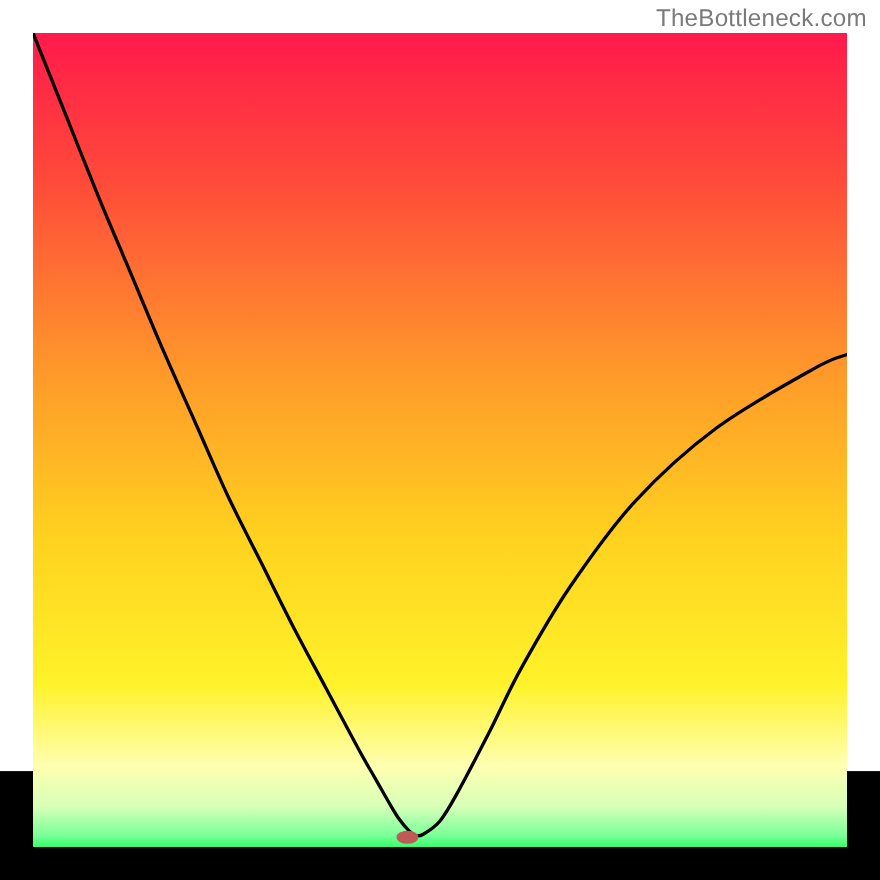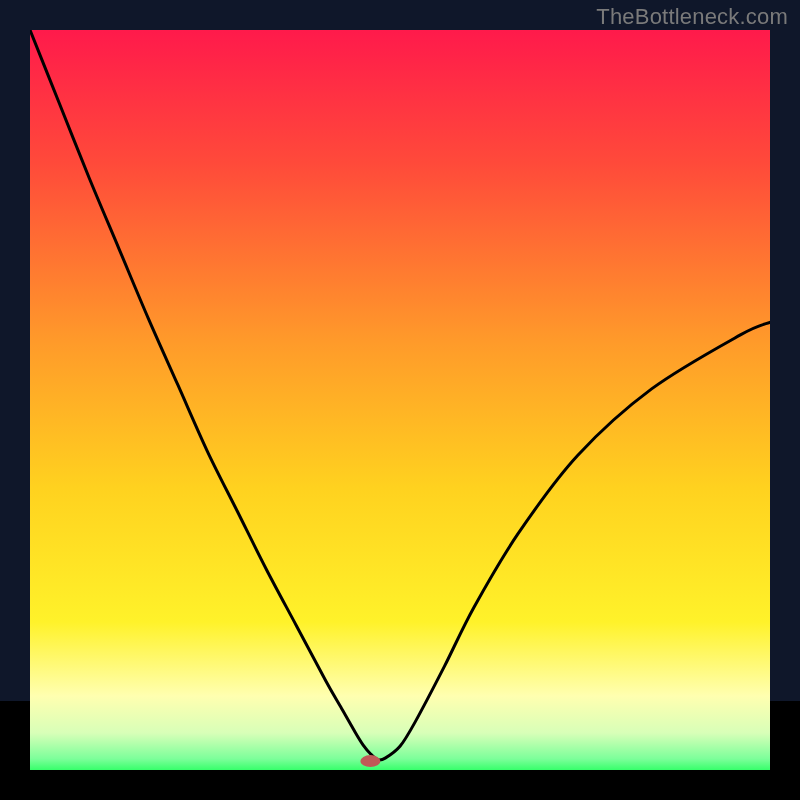--- a/index.html
+++ b/index.html
@@ -10,21 +10,21 @@
     overflow: hidden;
     background: #000;
     font-family: Arial, Helvetica, sans-serif;
   }
   .frame {
     position: absolute;
     left: 0;
     top: 0;
     width: 800px;
     height: 701px;
-    background: #0f172a;
+    background: #ffffff;
   }
   .watermark {
     position: absolute;
     top: 4px;
     right: 12px;
     color: #7a7a7a;
     font-size: 22px;
     font-weight: 500;
     letter-spacing: 0.2px;
     font-family: Arial, Helvetica, sans-serif;

